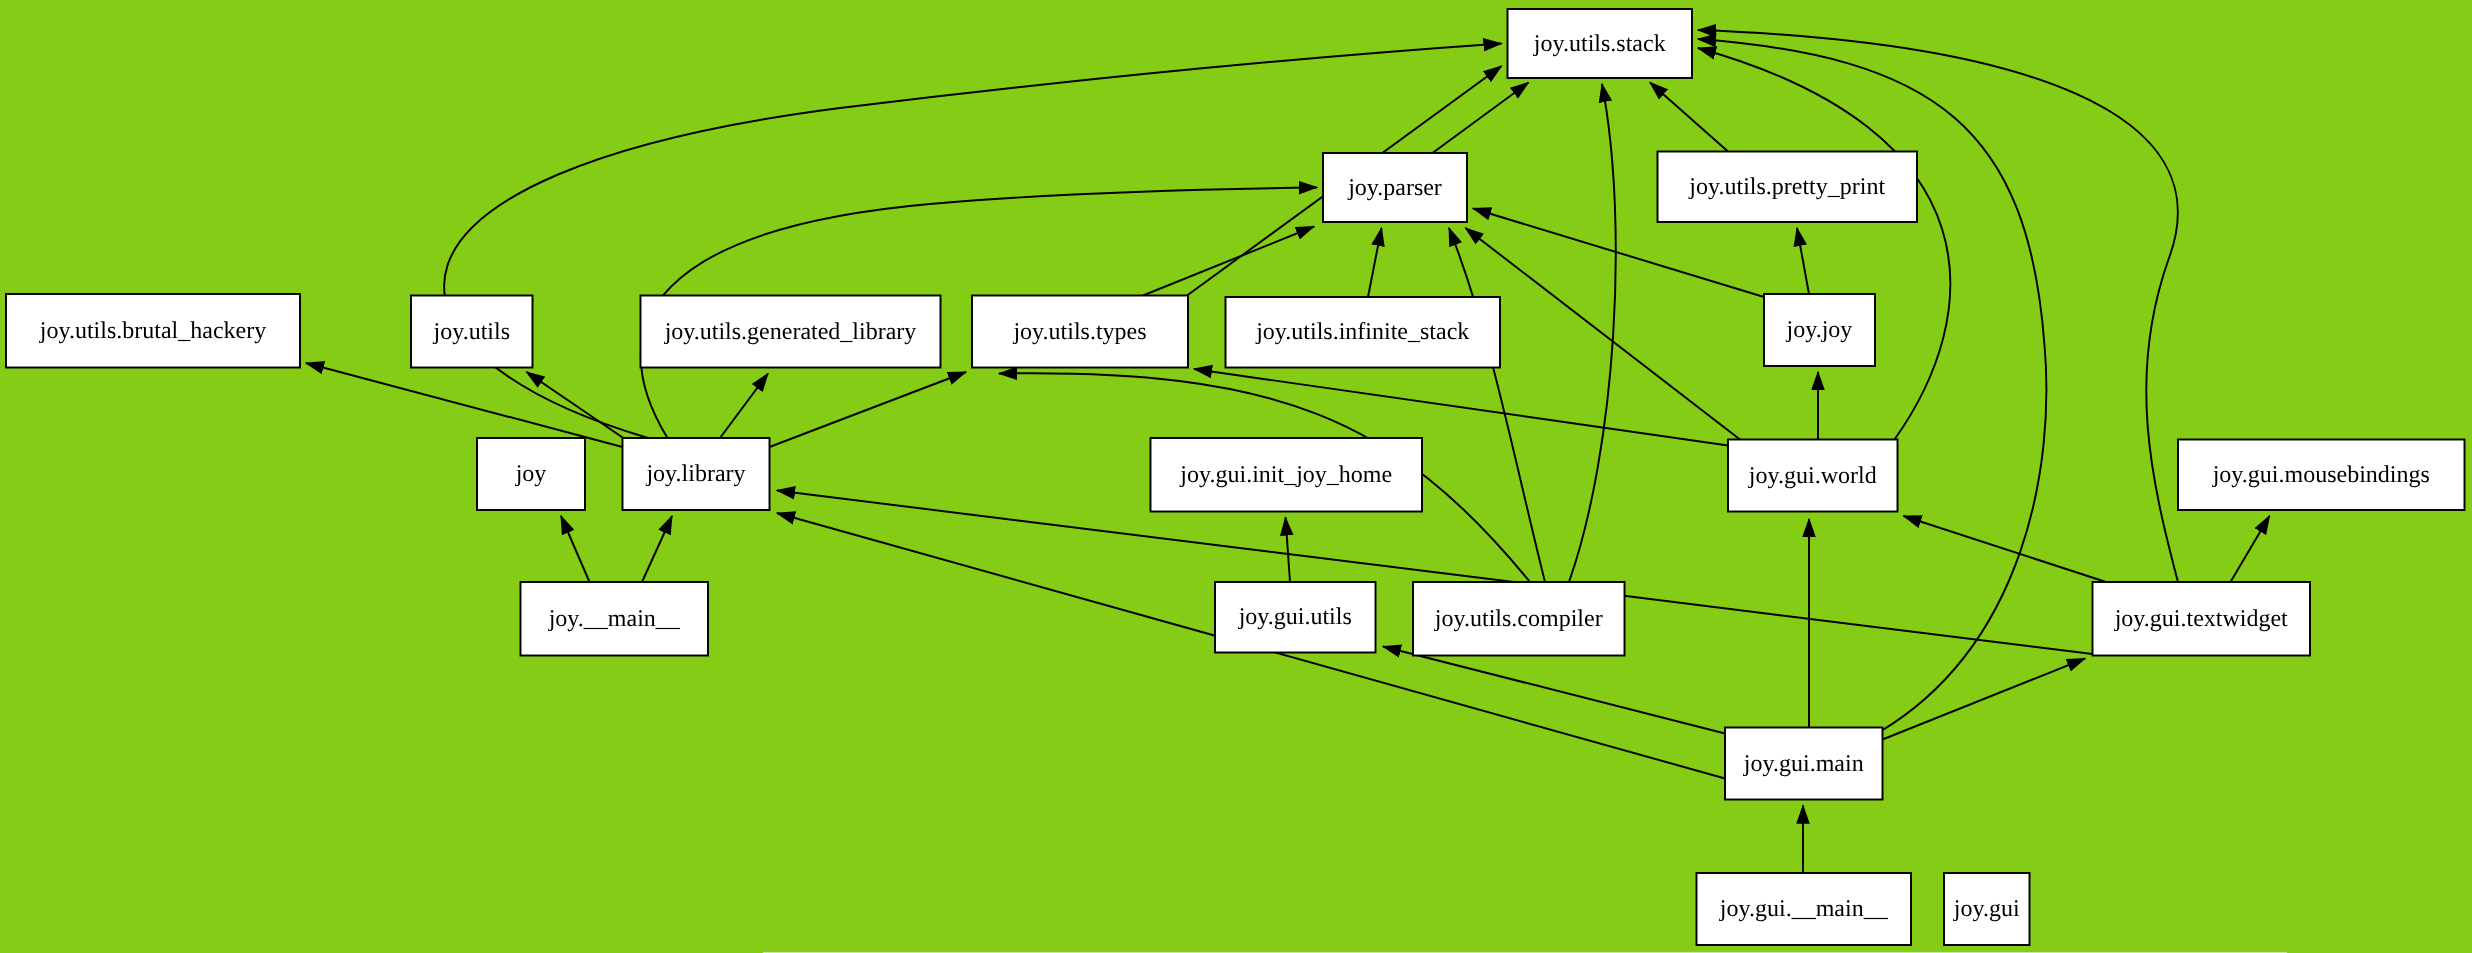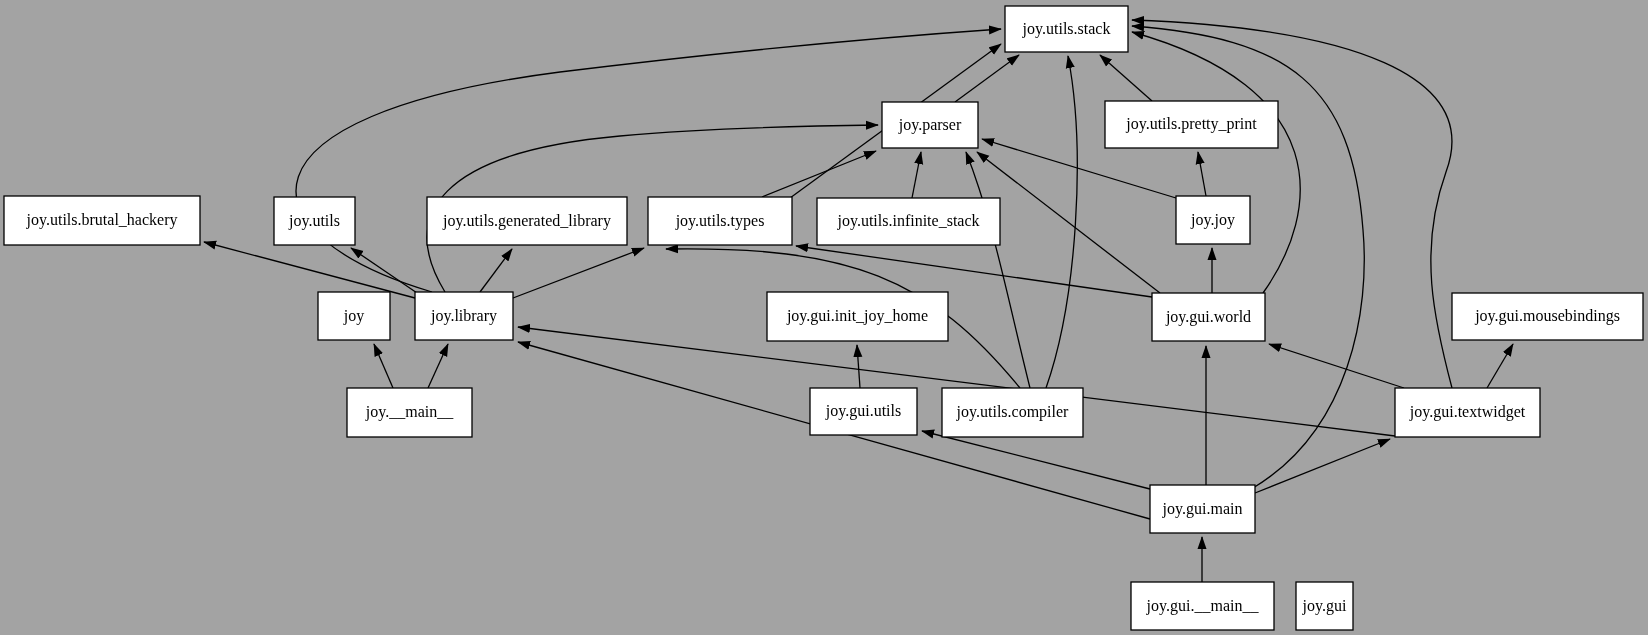--- a/index.html
+++ b/index.html
@@ -4,21 +4,21 @@
 <style>
   html, body {
     margin: 0;
     padding: 0;
     background: #ffffff;
   }
   #canvas {
     position: relative;
     width: 1648px;
     height: 635px;
-    background: #a3a3a3;
+    background: #84cc16;
     font-family: "Liberation Serif", "DejaVu Serif", serif;
   }
   svg { display: block; }
   .node-rect {
     fill: #ffffff;
     stroke: #000000;
     stroke-width: 1.3;
   }
   .node-label {
     fill: #000000;

